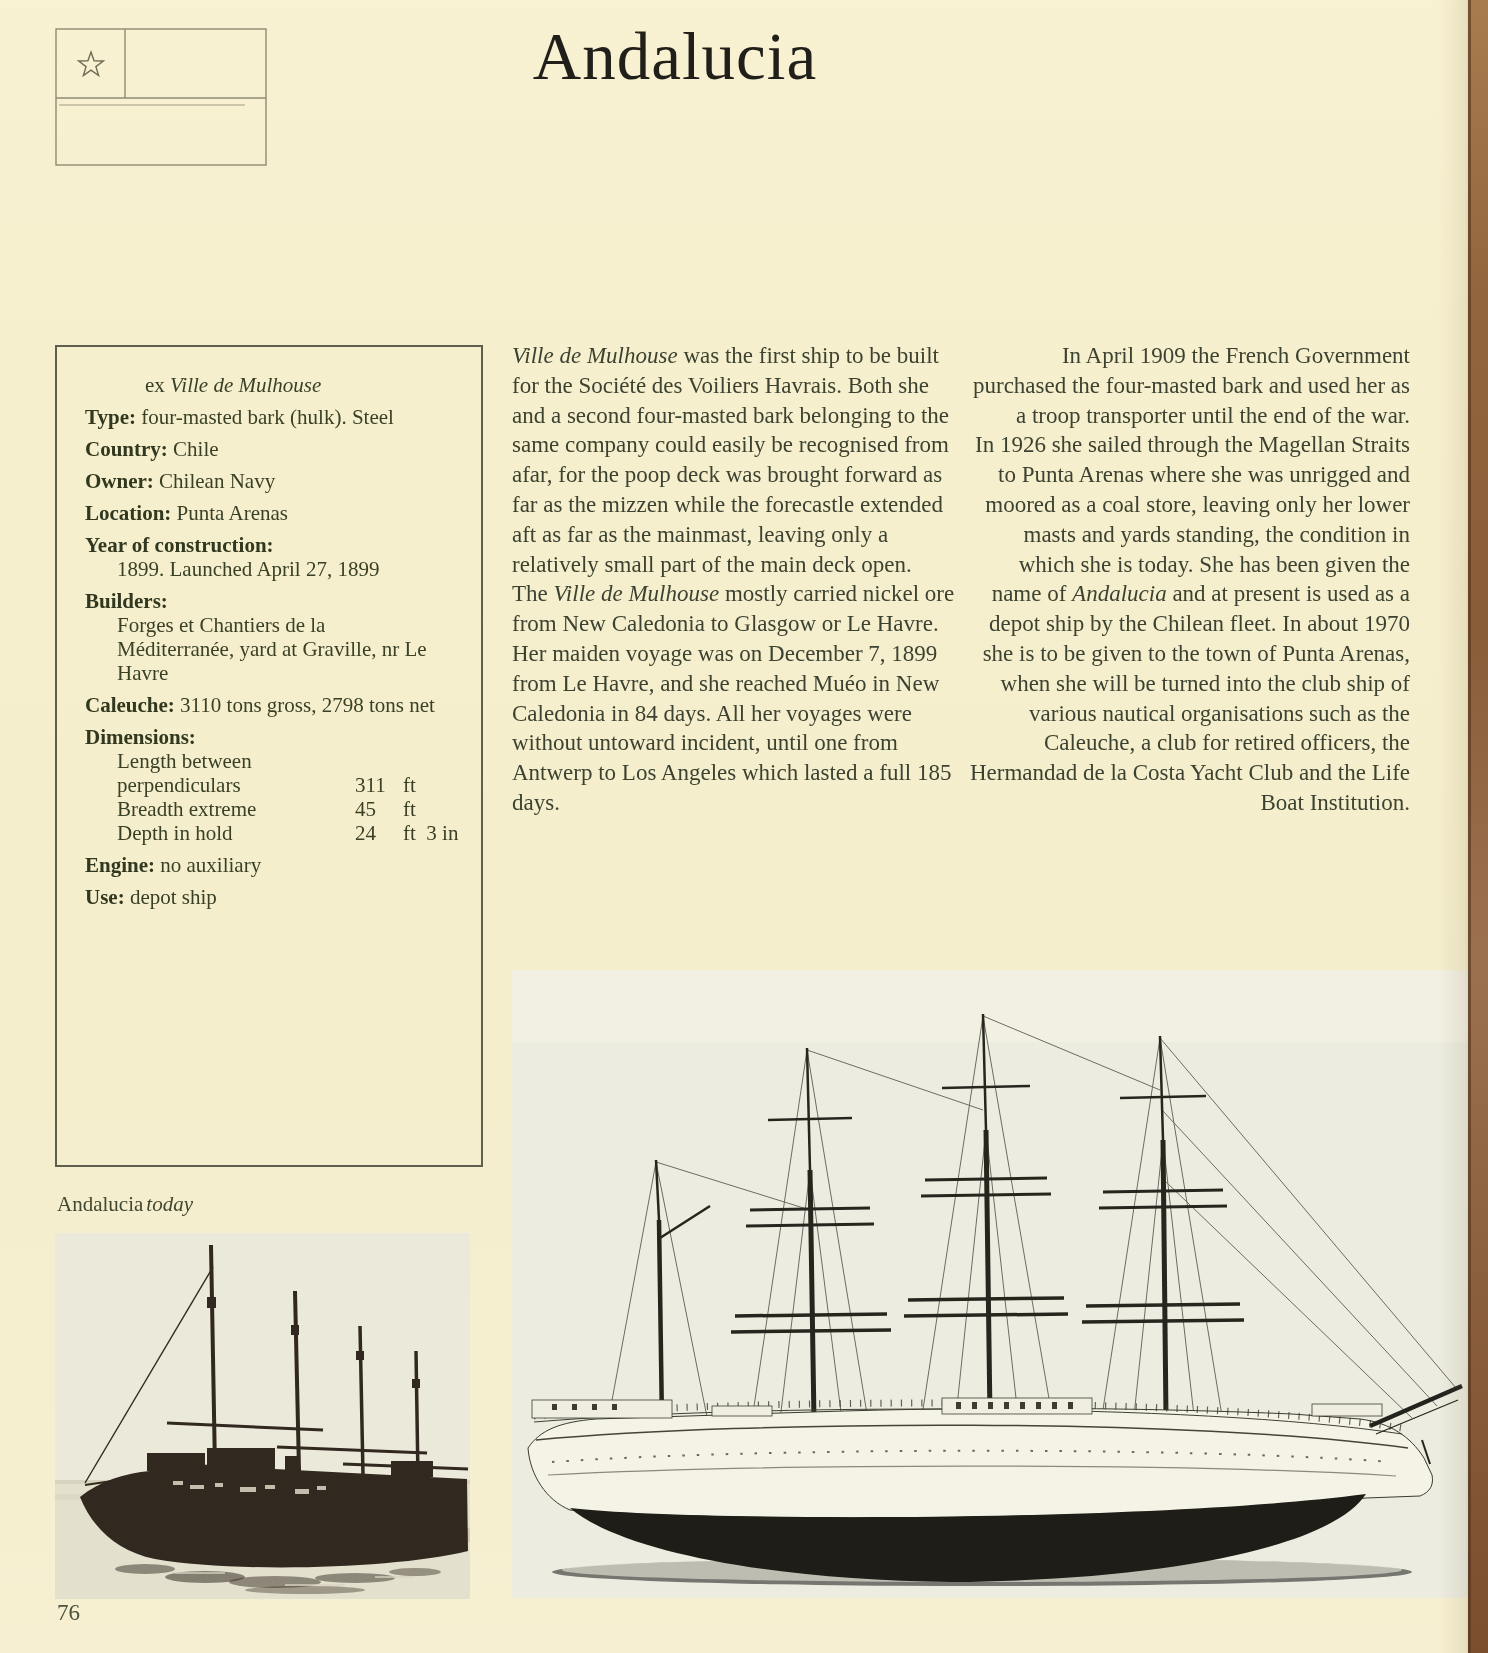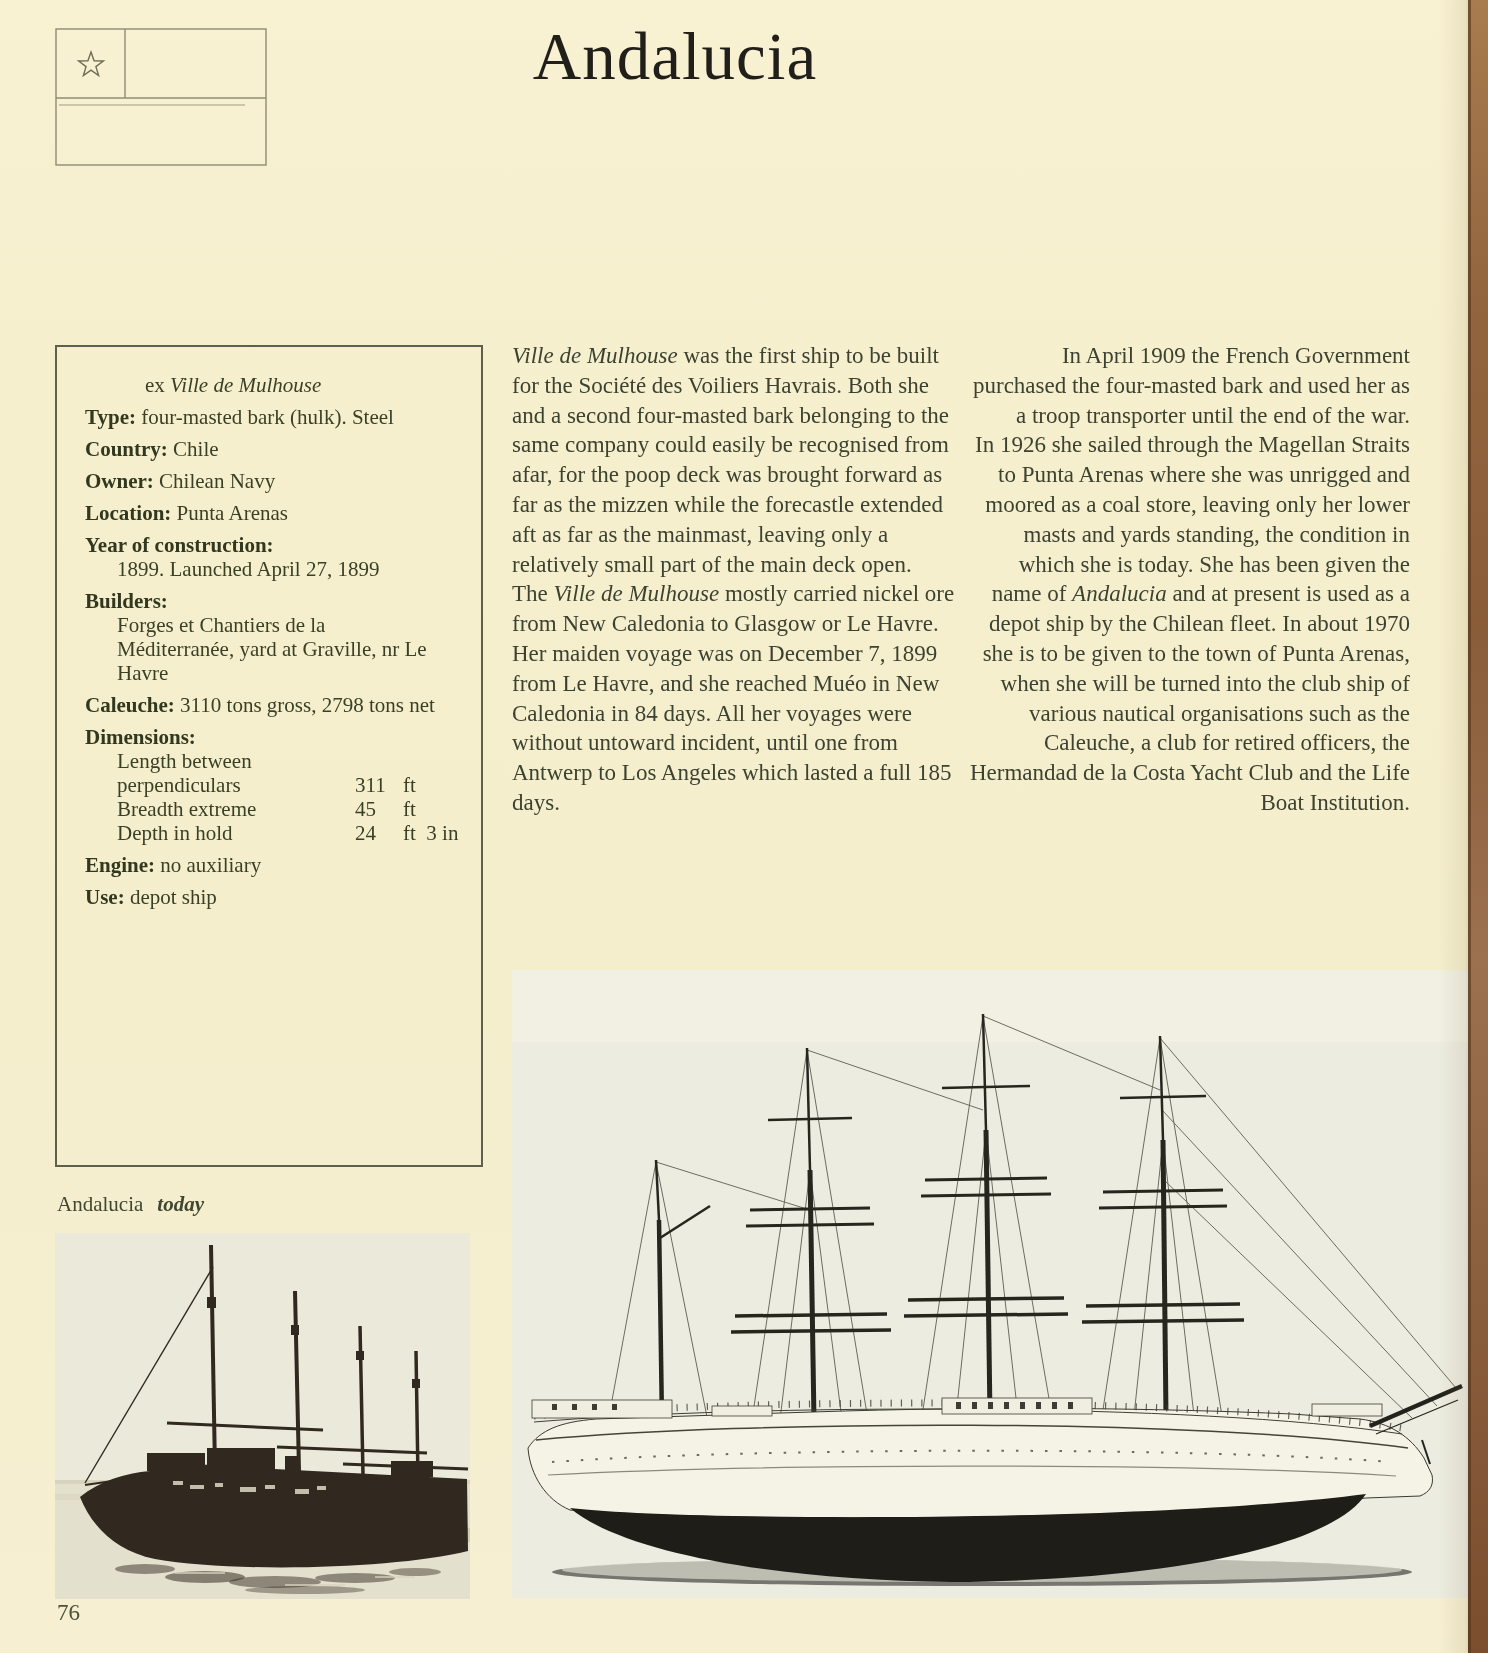--- a/index.html
+++ b/index.html
@@ -41,21 +41,21 @@
   .dimrow .dunit{margin-left:6px;white-space:pre;flex:none;}
 
   
   .col{font-size:23px;line-height:29.8px;color:#3c4231;}
   .col p{margin:0;}
   .col-mid{left:512px;top:341px;width:446px;}
   .col-right{left:968px;top:341px;width:442px;text-align:right;}
 
   
   .caption{left:57px;top:1192px;font-size:21px;color:#3f4631;}
-  .caption .ital{margin-left:14px;font-weight:bold;}
+  .caption .ital{margin-left:3px;}
   .pagenum{left:57px;top:1600px;font-size:23px;color:#4c523e;}
 
   
   .photo-left{left:55px;top:1233px;width:415px;height:366px;}
   .photo-right{left:512px;top:970px;width:957px;height:628px;}
   svg{display:block;}
 </style>
 </head>
 <body>
 

